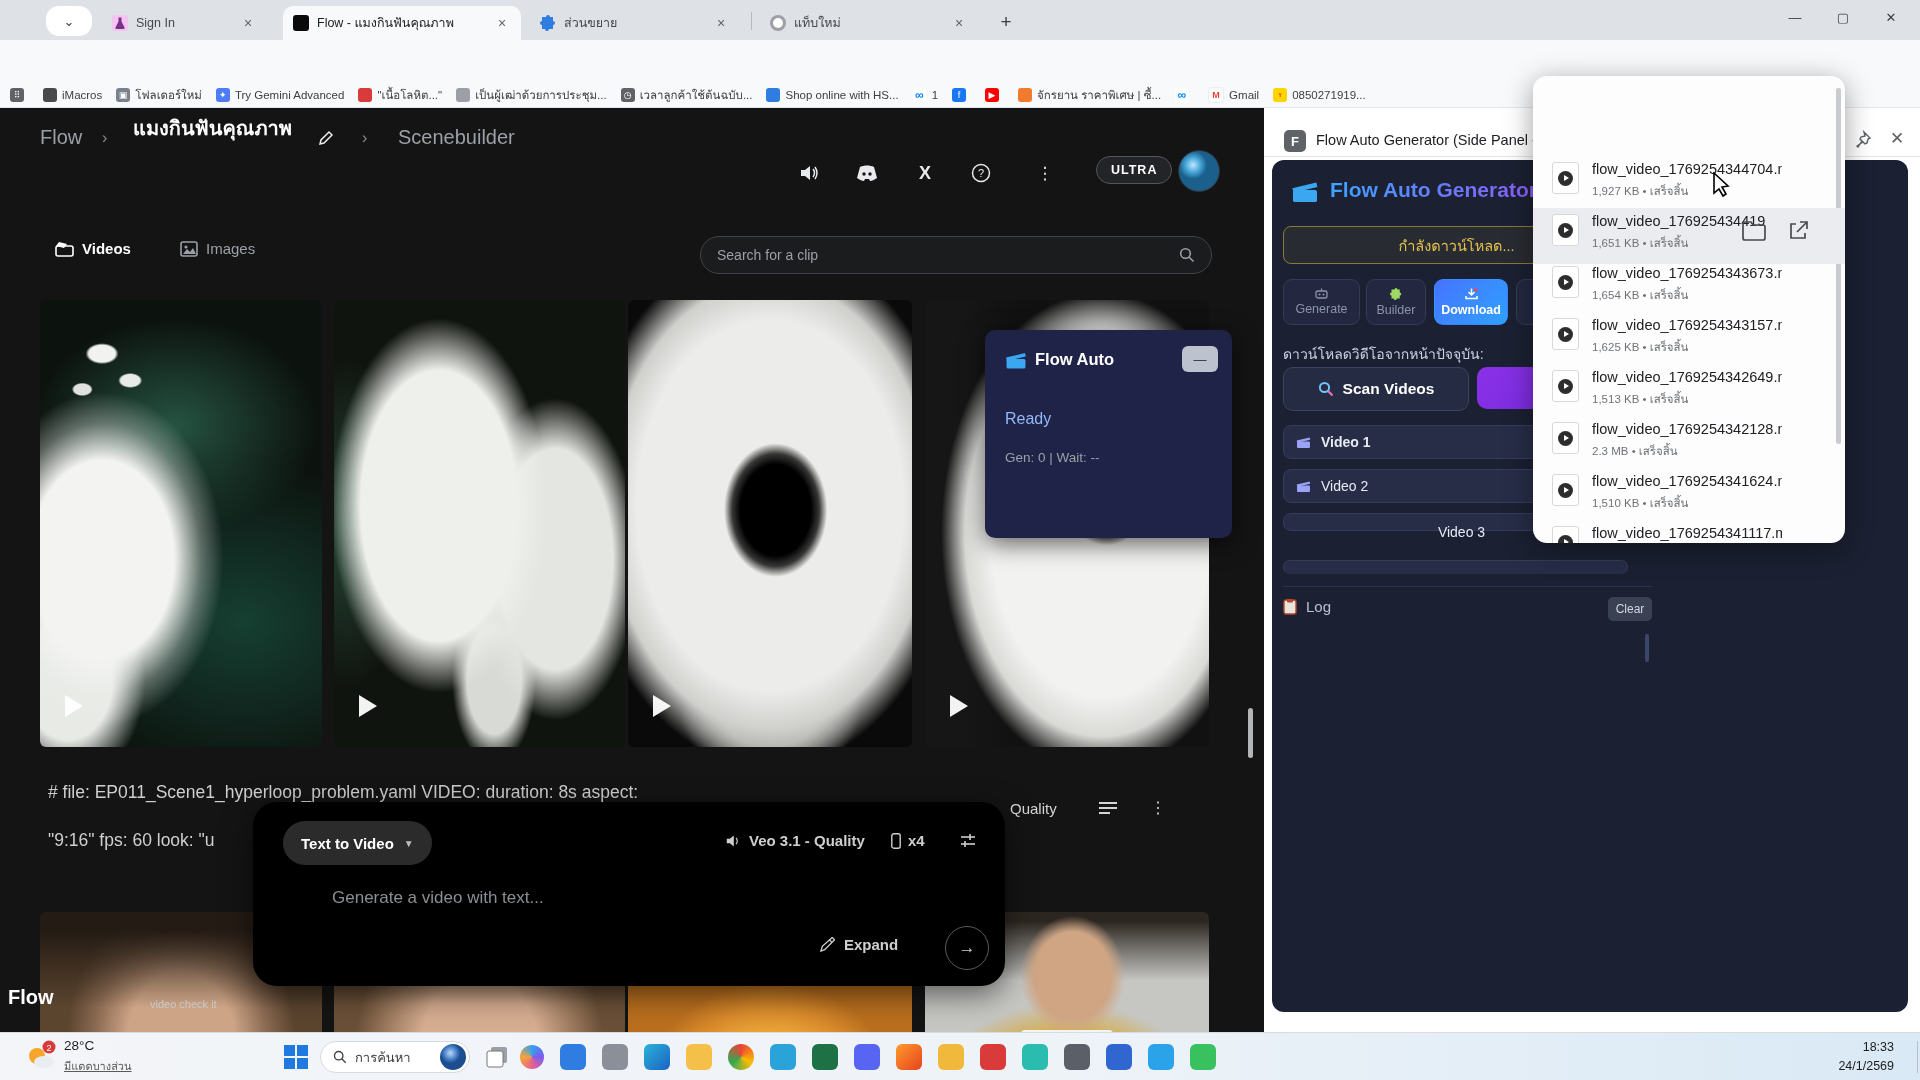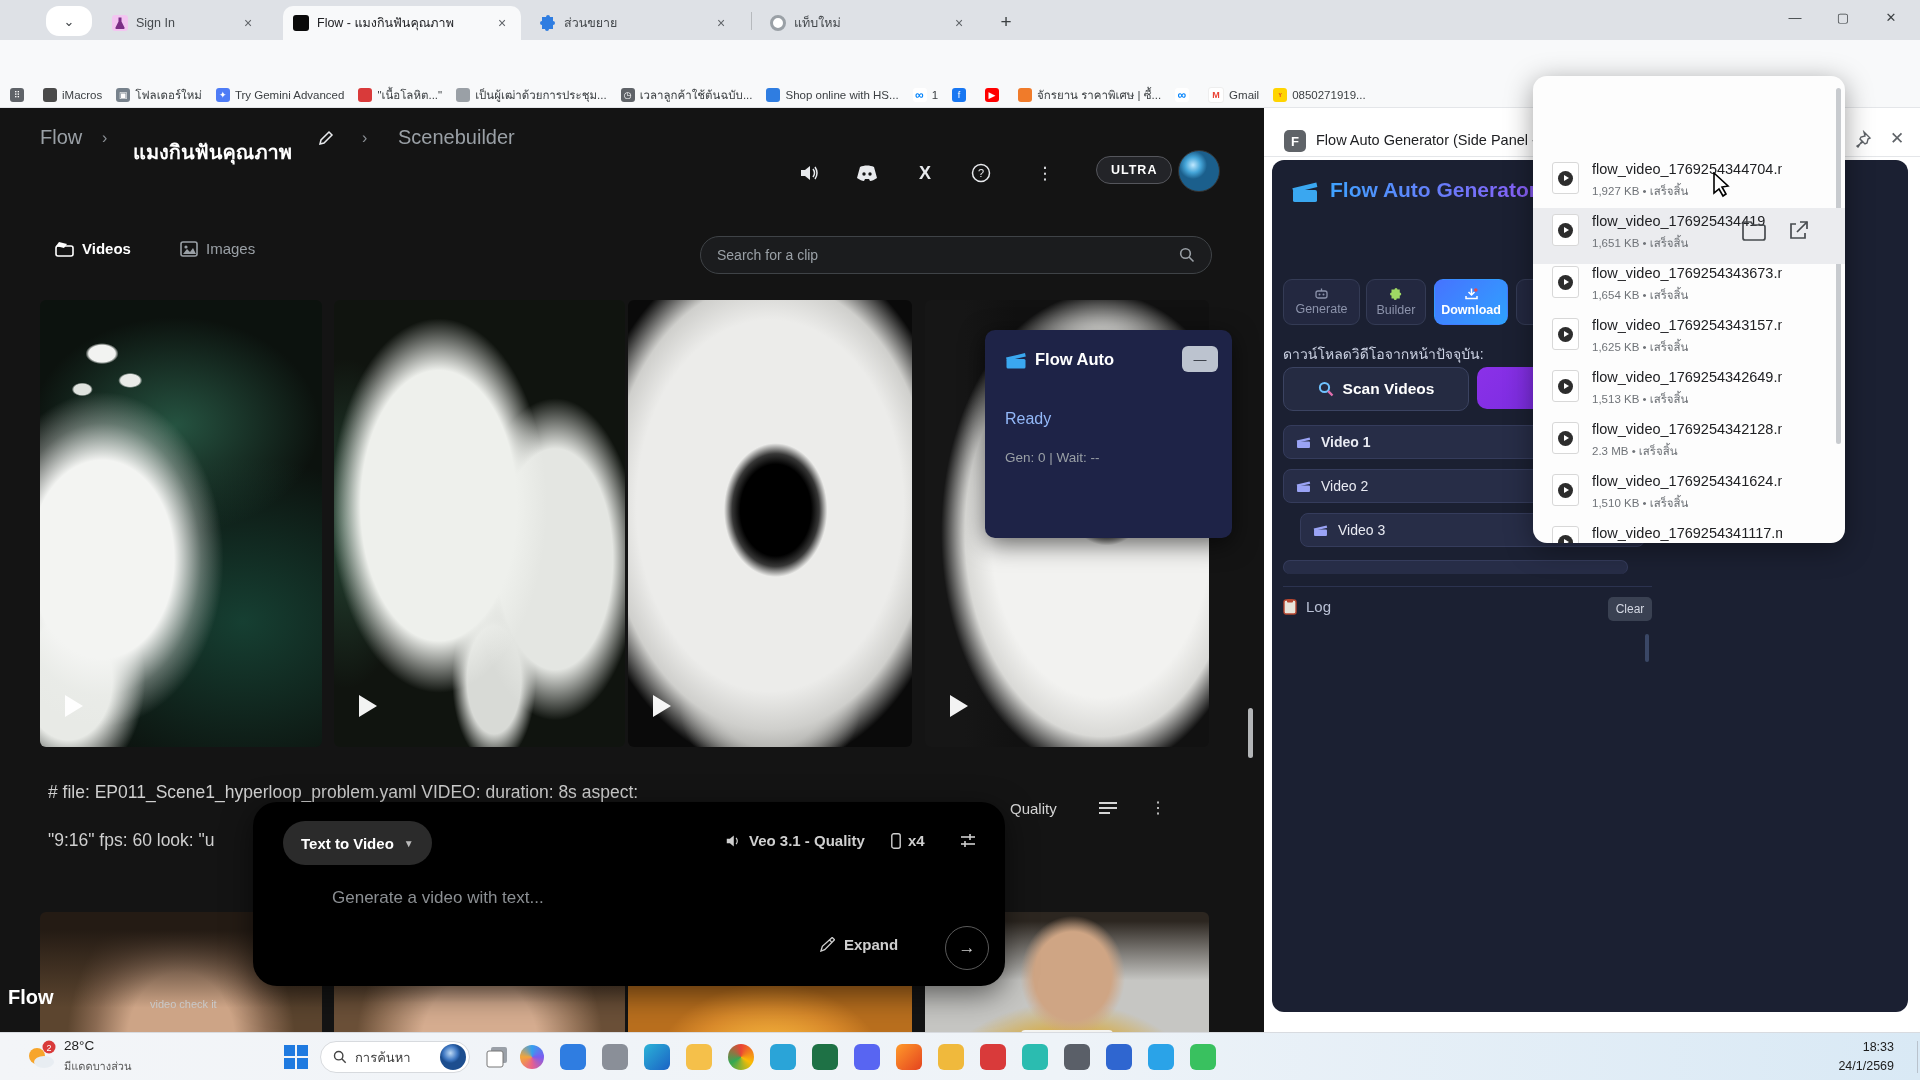--- a/index.html
+++ b/index.html
@@ -261,21 +261,21 @@
       <div class="bm">
         <div class="bmicon" style="background: rgb(255, 212, 0); color: rgb(217, 48, 37); font-size: 5px; font-weight: 700;">Y</div>
         <span>0850271919...</span>
       </div>
     </div>
 
   <div id="page" class="abs">
 
     <span class="crumb abs" style="left:40px;top:18px;">Flow</span>
     <span class="chev abs" style="left:102px;top:21px;">›</span>
-    <span class="crumb current abs" style="left:133px;top:28px;">แมงกินฟันคุณภาพ</span>
+    <span class="crumb current abs" style="left:133px;top:4px;">แมงกินฟันคุณภาพ</span>
     <span class="abs" style="left:318px;top:22px;">
       <svg width="16" height="16" viewBox="0 0 16 16">
           <path d="M2 14l1-4 8-8 3 3-8 8z" fill="none" stroke="#e8eaed" stroke-width="1.5"></path>
         </svg>
     </span>
     <span class="chev abs" style="left:362px;top:21px;">›</span>
     <span class="crumb abs" style="left:398px;top:18px;">Scenebuilder</span>
 
     <div class="hicon abs" style="left:796px;top:52px;">
       <svg width="20" height="18" viewBox="0 0 20 18">
@@ -450,20 +450,21 @@
     <div class="abs" style="left:626px;top:20px;color:#5f6368;font-size:17px;">✕</div>
     <div class="abs" style="left:0;top:48px;width:656px;height:1px;background:#e4e6e9;"></div>
 
     <div id="sp-card">
       <svg class="abs" style="left:19px;top:20px;" width="28" height="24" viewBox="0 0 22 19">
           <path d="M1 6.5L20 2l.8 3.5L2 10z" fill="#3aa7f0"></path>
           <rect x="1.5" y="8" width="19" height="9.5" rx="1.5" fill="#3aa7f0"></rect>
         </svg>
       <span class="sp-grad-text abs" style="left:58px;top:18px;">Flow Auto Generator</span>
 
+      <div id="sp-status" class="abs" style="left:11px;top:66px;width:345px;height:36px;">กำลังดาวน์โหลด...</div>
 
       <div class="sp-tab abs" style="left:11px;top:119px;width:77px;height:46px;">
         <svg width="13" height="11" viewBox="0 0 13 11">
             <rect x="1" y="3" width="11" height="7" rx="2" fill="none" stroke="#8c93ab" stroke-width="1.3"></rect>
             <circle cx="4.5" cy="6.5" r="1" fill="#8c93ab"></circle>
             <circle cx="8.5" cy="6.5" r="1" fill="#8c93ab"></circle>
             <line x1="6.5" y1="0.5" x2="6.5" y2="3" stroke="#8c93ab" stroke-width="1.3"></line>
           </svg>
         <span>Generate</span>
       </div>
@@ -513,21 +514,21 @@
             </svg>
             <span>Video 1</span>
           </div>
           <div class="vrow abs" style="left: 11px; top: 309px; width: 345px; height: 34px;">
             <svg width="15" height="13" viewBox="0 0 22 19">
               <path d="M1 6.5L20 2l.8 3.5L2 10z" fill="#9aa3f5"></path>
               <rect x="1.5" y="8" width="19" height="9.5" rx="1.5" fill="#9aa3f5"></rect>
             </svg>
             <span>Video 2</span>
           </div>
-          <div class="vrow abs" style="left: 28px; top: 353px; width: 345px; height: 34px;">
+          <div class="vrow abs" style="left: 11px; top: 353px; width: 345px; height: 18px; flex-direction: column;">
             <svg width="15" height="13" viewBox="0 0 22 19">
               <path d="M1 6.5L20 2l.8 3.5L2 10z" fill="#9aa3f5"></path>
               <rect x="1.5" y="8" width="19" height="9.5" rx="1.5" fill="#9aa3f5"></rect>
             </svg>
             <span>Video 3</span>
           </div>
         </div>
       <div class="vrow abs" style="left:11px;top:400px;width:345px;height:14px;border-bottom:none;overflow:hidden;"></div>
 
       <div class="abs" style="left:11px;top:426px;width:369px;height:1px;background:#2c3350;"></div>
@@ -636,21 +637,21 @@
   <div id="taskbar" class="abs">
     <div class="abs" style="left:24px;top:7px;">
       <svg width="34" height="32" viewBox="0 0 34 32">
           <circle cx="13" cy="16" r="8" fill="#f7a52b"></circle>
           <ellipse cx="20" cy="22" rx="10" ry="6" fill="#e8edf2"></ellipse>
           <circle cx="25" cy="7" r="6.5" fill="#d93a3a"></circle>
           <text x="25" y="10.5" text-anchor="middle" font-size="9" fill="#fff" font-family="Liberation Sans,sans-serif">2</text>
         </svg>
     </div>
     <div class="abs" style="left:64px;top:5px;font-size:13.5px;color:#1f1f1f;">28°C</div>
-    <div class="abs" style="left:64px;top:24px;font-size:11px;color:#5a5a5a;">มีแดดบางส่วน</div>
+    <div class="abs" style="left:64px;top:24px;font-size:11px;color:#5a5a5a;text-decoration:underline;">มีแดดบางส่วน</div>
 
     <div class="abs" style="left:284px;top:12px;">
       <svg width="24" height="24" viewBox="0 0 24 24">
           <rect x="0" y="0" width="11" height="11" fill="#1f7ae0"></rect>
           <rect x="13" y="0" width="11" height="11" fill="#1f7ae0"></rect>
           <rect x="0" y="13" width="11" height="11" fill="#1f7ae0"></rect>
           <rect x="13" y="13" width="11" height="11" fill="#1f7ae0"></rect>
         </svg>
     </div>
     <div id="tk-search" class="abs">

